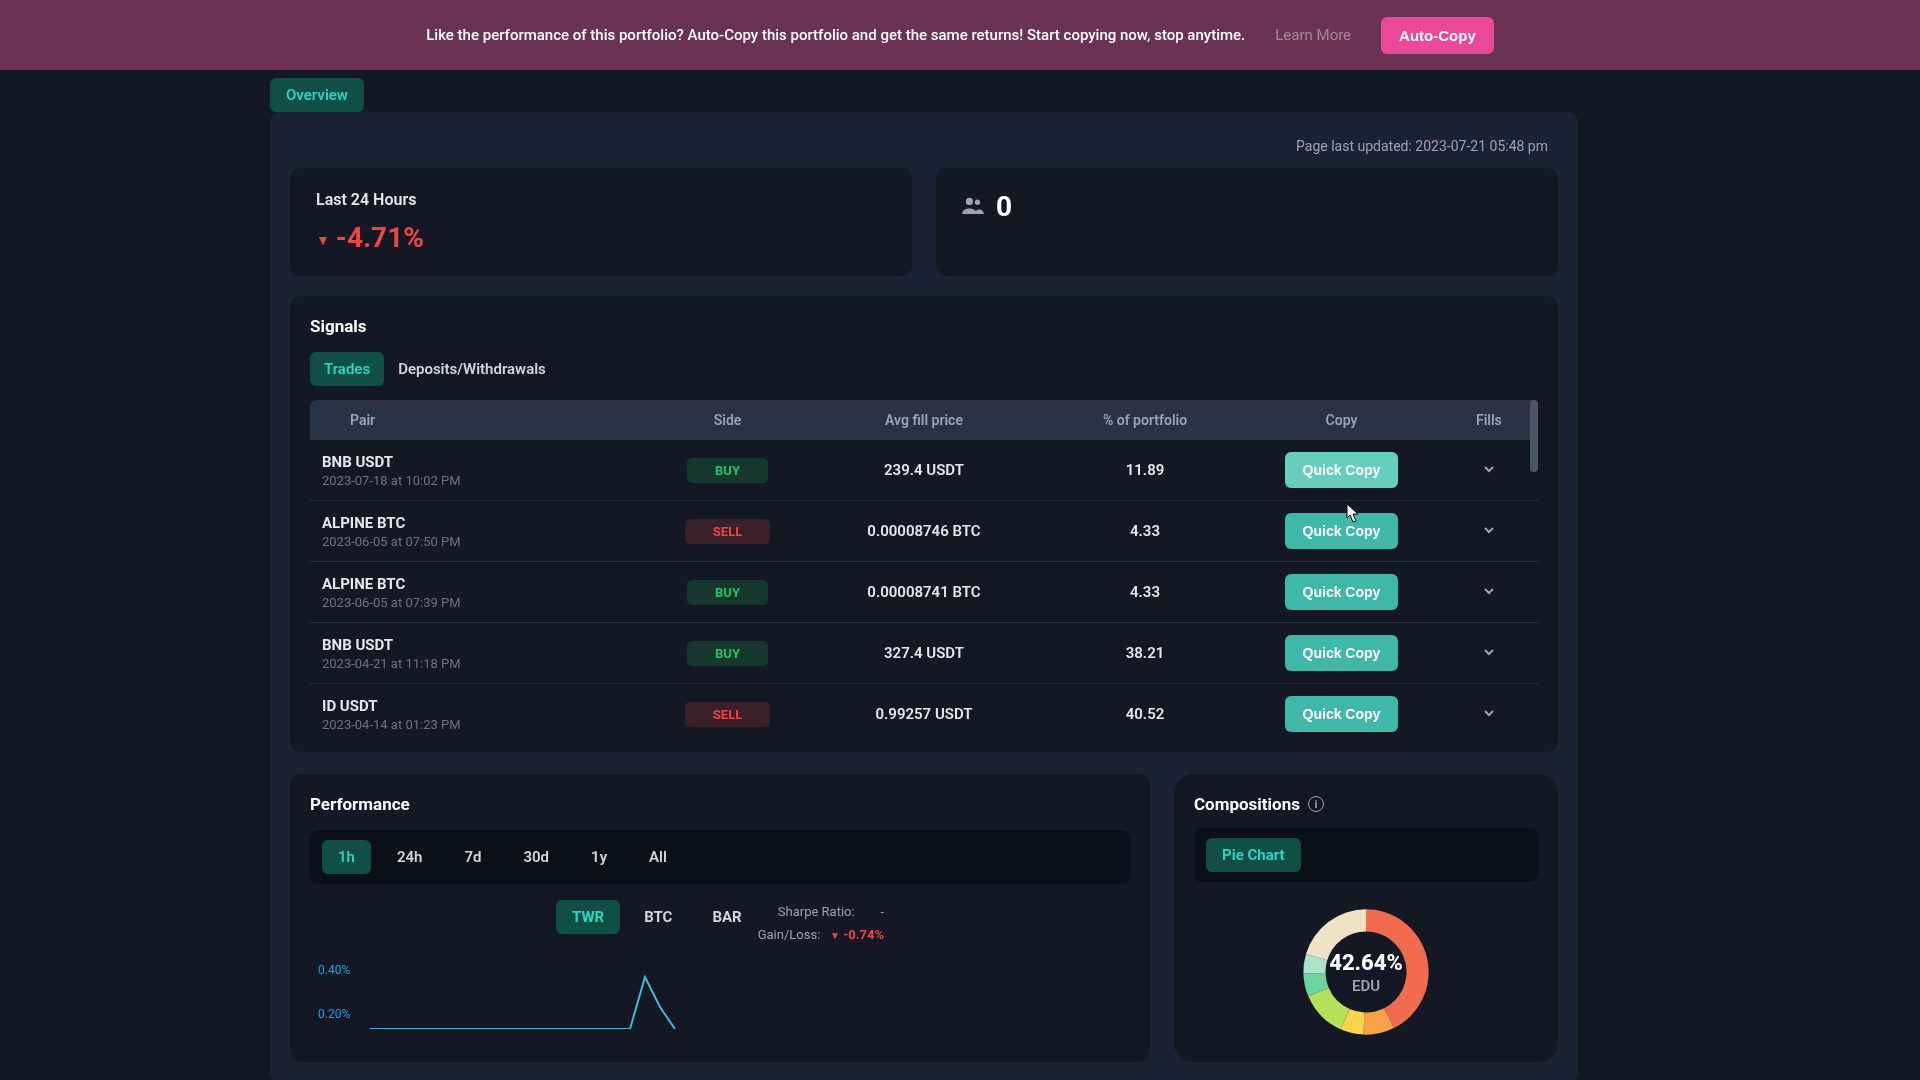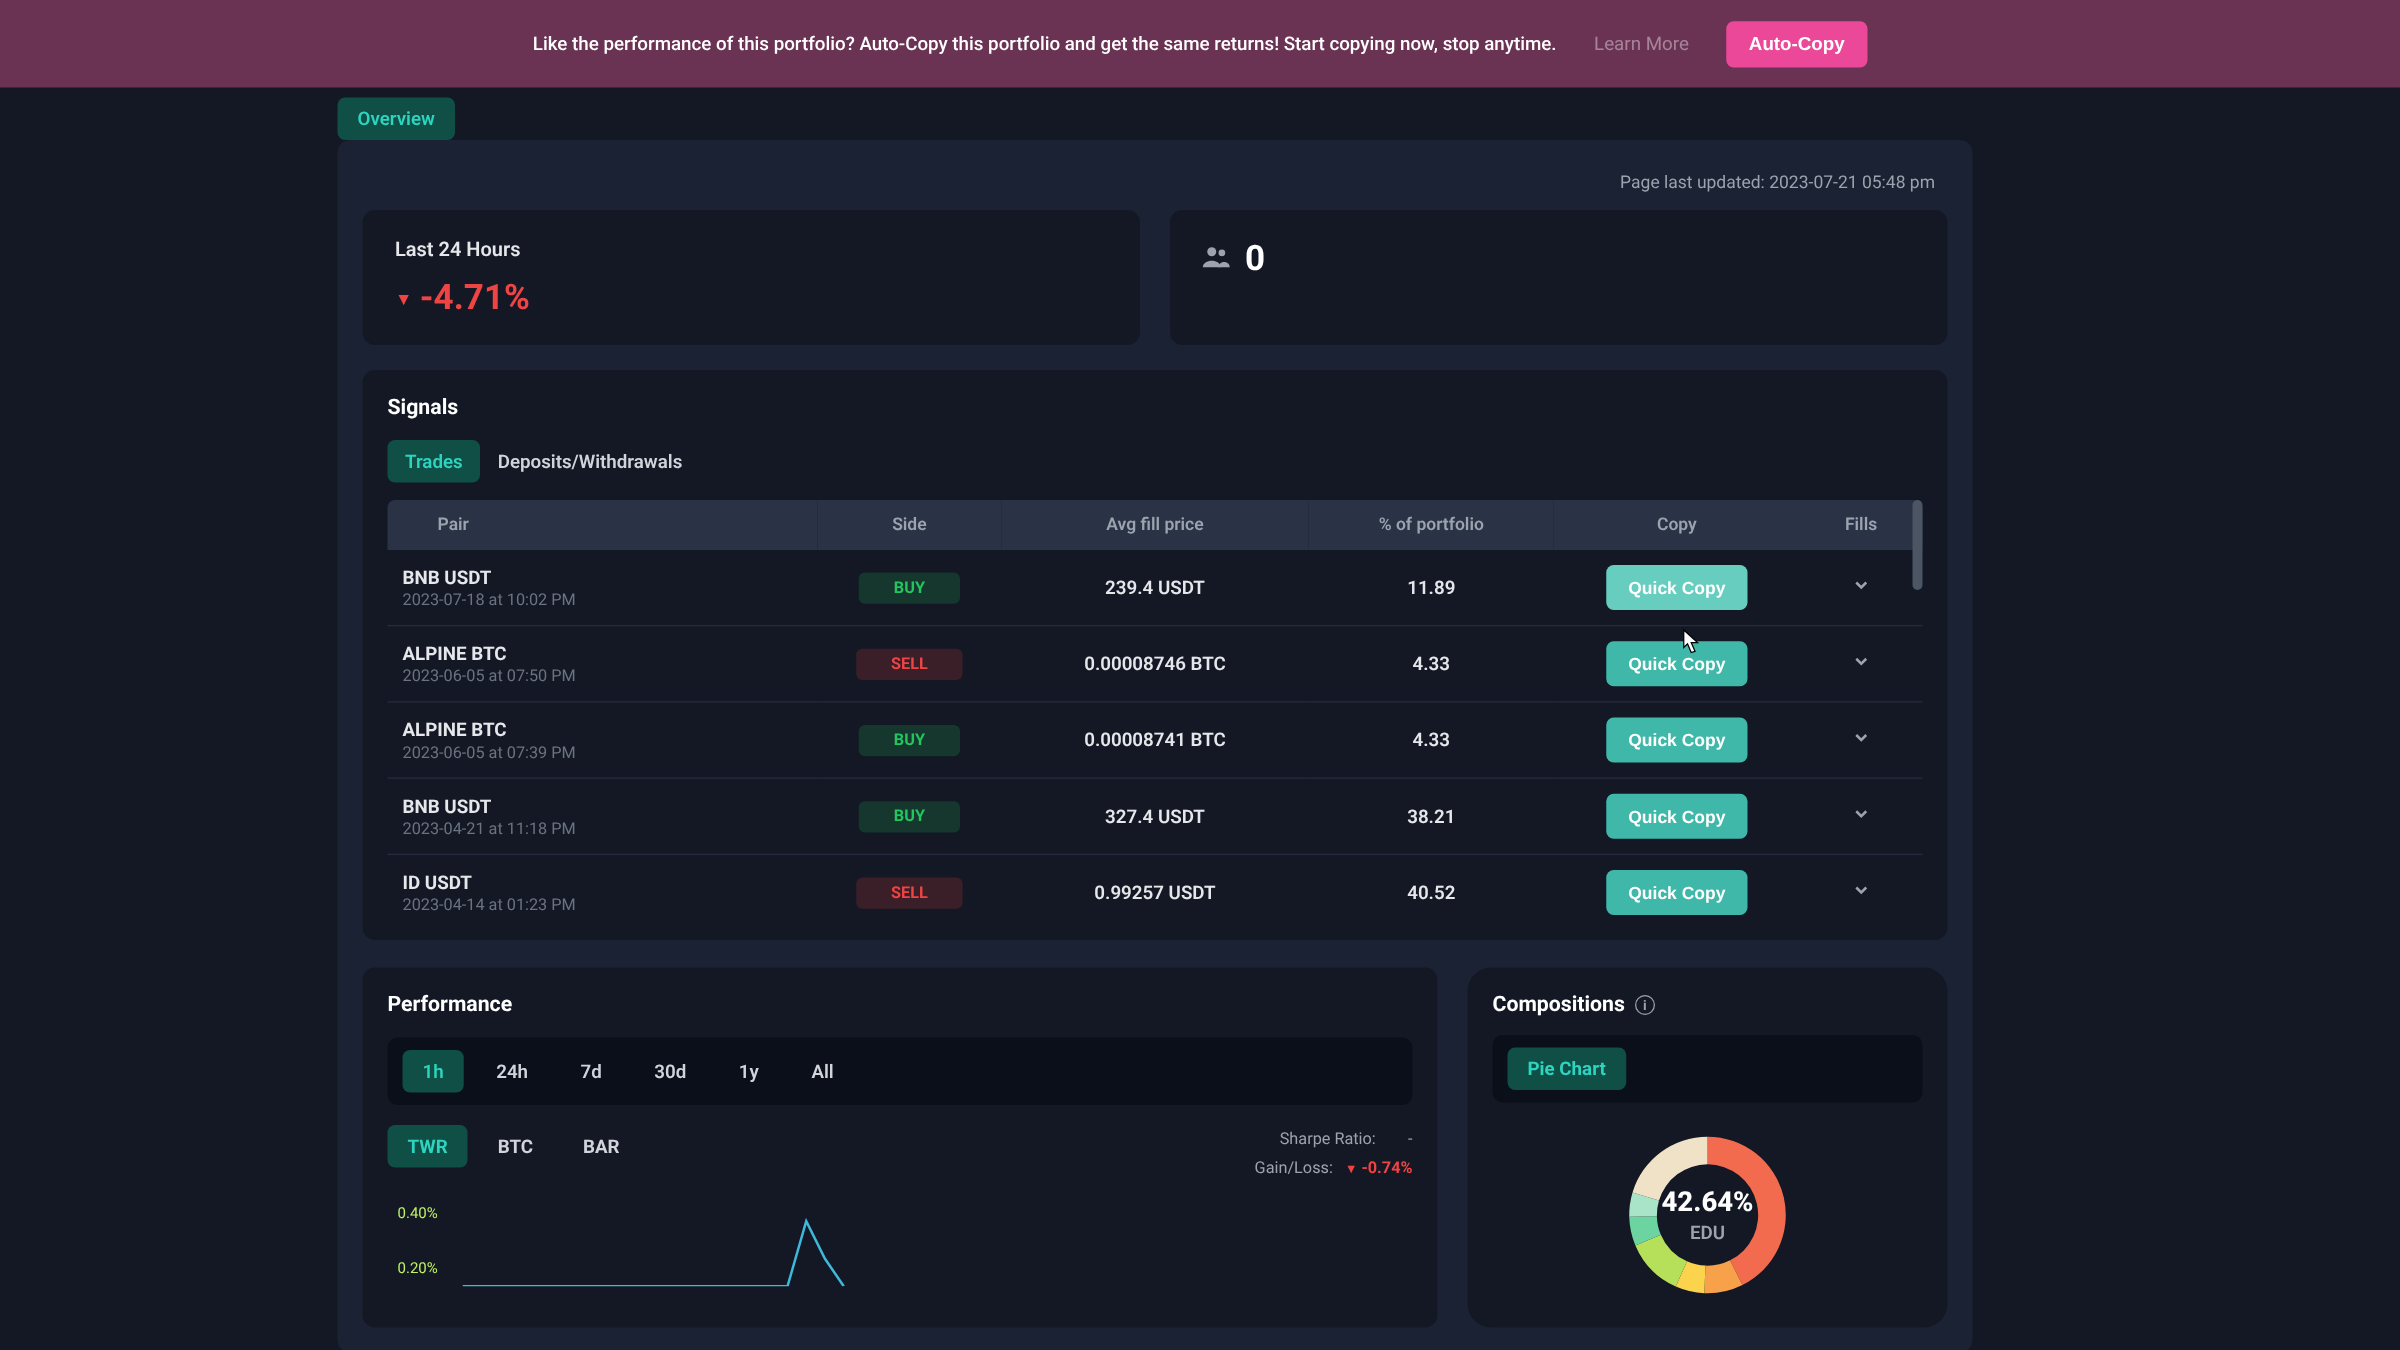--- a/index.html
+++ b/index.html
@@ -81,30 +81,30 @@
   .bottom-row { display: flex; gap: 24px; }
   .perf { flex: 1; background: #131824; border-radius: 10px; padding: 20px 20px 0 20px; }
   .perf h3 { font-size: 17px; font-weight: 700; margin-bottom: 16px; }
   .time-tabs {
     background: #0b0f1a; border-radius: 8px; padding: 10px 12px; display: flex; gap: 10px; margin-bottom: 16px;
   }
   .time-tabs .tt {
     padding: 8px 16px; border-radius: 6px; font-weight: 600; font-size: 15px; color:#d1d5db; cursor:pointer;
   }
   .time-tabs .tt.active { background: #0f4f45; color: #2dd4bf; }
-  .metric-tabs-row { display: flex; align-items: flex-start; justify-content: space-between; margin-bottom: 10px; }
+  .metric-tabs-row { display: flex; align-items: flex-start; justify-content: center; margin-bottom: 10px; }
   .metric-tabs { display: flex; gap: 8px; }
   .metric-tabs .mt {
     padding: 8px 16px; border-radius: 6px; font-weight: 700; font-size: 15px; color:#d1d5db; cursor:pointer;
   }
   .metric-tabs .mt.active { background: #0f4f45; color: #2dd4bf; }
   .sharpe-block { text-align: right; font-size: 13px; color:#9ca3af; line-height: 1.8; }
   .sharpe-block .gl-val { color:#ef4444; font-weight:700; }
   .chart-area { position: relative; height: 72px; margin-top: 4px; }
-  .ytick { position:absolute; left:8px; color:#bef264; font-size:12px; }
+  .ytick { position:absolute; left:8px; color:#0ea5e9; font-size:12px; }
   .comp { width: 384px; background: #131824; border-radius: 19px; padding: 20px; }
   .comp h3 { font-size: 17px; font-weight: 700; margin-bottom: 14px; display:flex; align-items:center; gap:8px; }
   .info-icon {
     display:inline-flex; width:16px; height:16px; border:1.5px solid #9ca3af; border-radius:50%;
     align-items:center; justify-content:center; font-size:11px; color:#9ca3af;
   }
   .comp-tab-bar {
     background: #0b0f1a; border-radius: 8px; padding: 10px 12px; margin-bottom: 20px;
   }
   .comp-tab {

